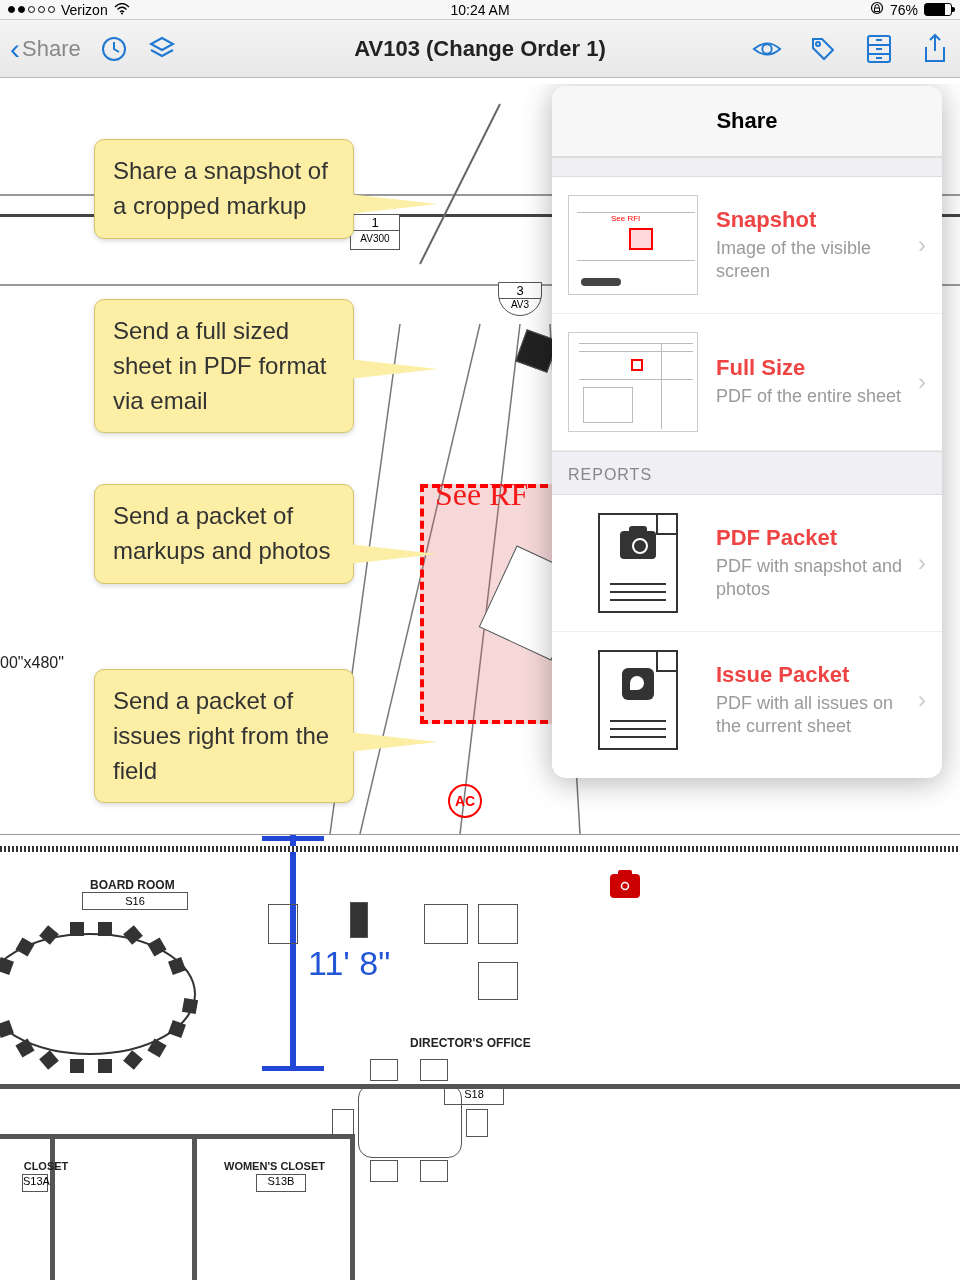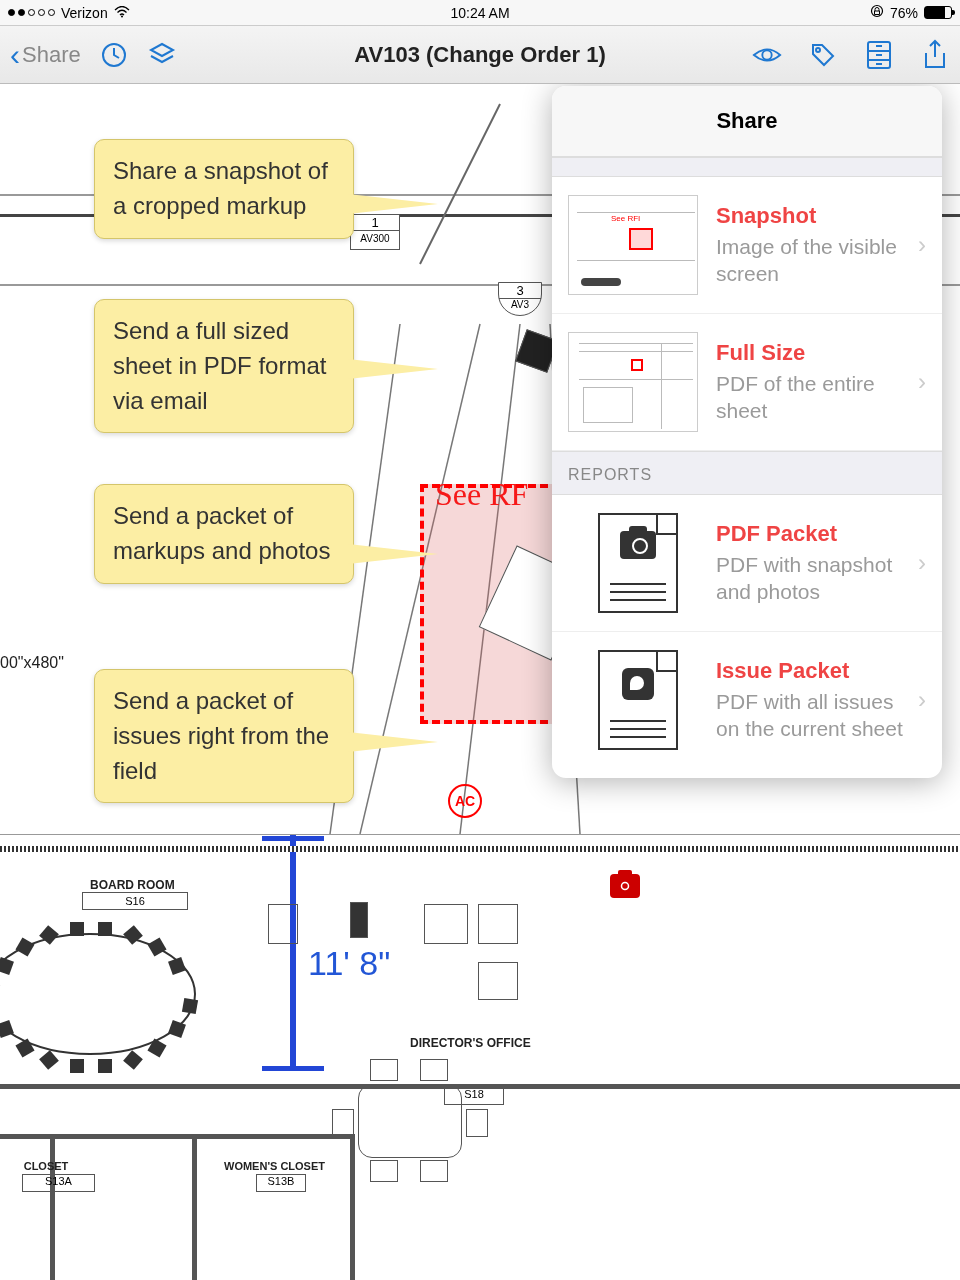--- a/index.html
+++ b/index.html
@@ -7,21 +7,21 @@
     width: 960px;
     height: 1280px;
     font-family: -apple-system, "Helvetica Neue", Arial, sans-serif;
     background: #fff;
     overflow: hidden;
     position: relative;
   }
 
   
   .status-bar {
-    height: 26px;
+    height: 20px;
     background: #f7f7f7;
     display: flex;
     align-items: center;
     justify-content: space-between;
     padding: 0 8px;
     font-size: 14px;
     color: #000;
     border-bottom: 1px solid #ccc;
   }
   .status-left, .status-right { display: flex; align-items: center; gap: 6px; }
@@ -176,21 +176,21 @@
     width:130px; height:100px;
     border:1px solid #ccc;
     background:#fff;
     margin-right:18px;
     flex-shrink:0;
     position:relative;
     overflow:hidden;
   }
   .share-text { flex:1; }
   .share-title { font-size:22px; font-weight:600; color:#ef4444; margin-bottom:4px;}
-  .share-sub { font-size:21px; color:#9a9a9a; line-height:1.3;}
+  .share-sub { font-size:18px; color:#9a9a9a; line-height:1.3;}
   .chevron { color:#ccc; font-size:24px; margin-left:6px;}
   .section-label {
     background:#efeff4;
     padding:14px 16px 10px 16px;
     font-size:16px; color:#888; letter-spacing:1px;
     border-top:1px solid #ddd; border-bottom:1px solid #ddd;
   }
   .doc-icon {
     width:80px; height:100px; border:2px solid #333;
     margin:0 38px 0 30px; position:relative; flex-shrink:0;
@@ -406,21 +406,21 @@
     <div class="bp-box" style="top:878px;left:478px;width:40px;height:38px;"></div>
     <div class="bp-box" style="top:820px;left:268px;width:30px;height:40px;"></div>
     <div class="bp-box" style="top:818px;left:350px;width:18px;height:36px;background:#333;"></div>
 
     <div class="bp-line" style="top:1050px;left:0;width:350px;height:5px;background:#555;"></div>
     <div class="bp-line" style="top:1050px;left:192px;width:5px;height:150px;background:#555;"></div>
     <div class="bp-line" style="top:1050px;left:50px;width:5px;height:150px;background:#555;"></div>
     <div class="bp-line" style="top:1050px;left:350px;width:5px;height:150px;background:#555;"></div>
 
     <div class="bp-label" style="top:1076px;left:16px;font-size:11px;width:60px;">CLOSET</div>
-    <div class="bp-box" style="top:1090px;left:22px;width:73px;height:18px;font-size:11px;text-align:center;">S13A</div>
+    <div class="bp-box" style="top:1090px;left:22px;width:26px;height:18px;font-size:11px;text-align:center;">S13A</div>
 
     <div class="bp-label" style="top:1076px;left:224px;font-size:11px;">WOMEN'S CLOSET</div>
     <div class="bp-box" style="top:1090px;left:256px;width:50px;height:18px;font-size:11px;text-align:center;">S13B</div>
 
     <div class="bp-label" style="top:570px;left:0;font-size:16px;font-weight:normal;">00"x480"</div>
   </div>
 
   <div class="callout" style="top:55px;left:94px;">Share a snapshot of a cropped markup</div>
   <div class="callout-tail" style="top:110px;left:348px;"></div>
 

